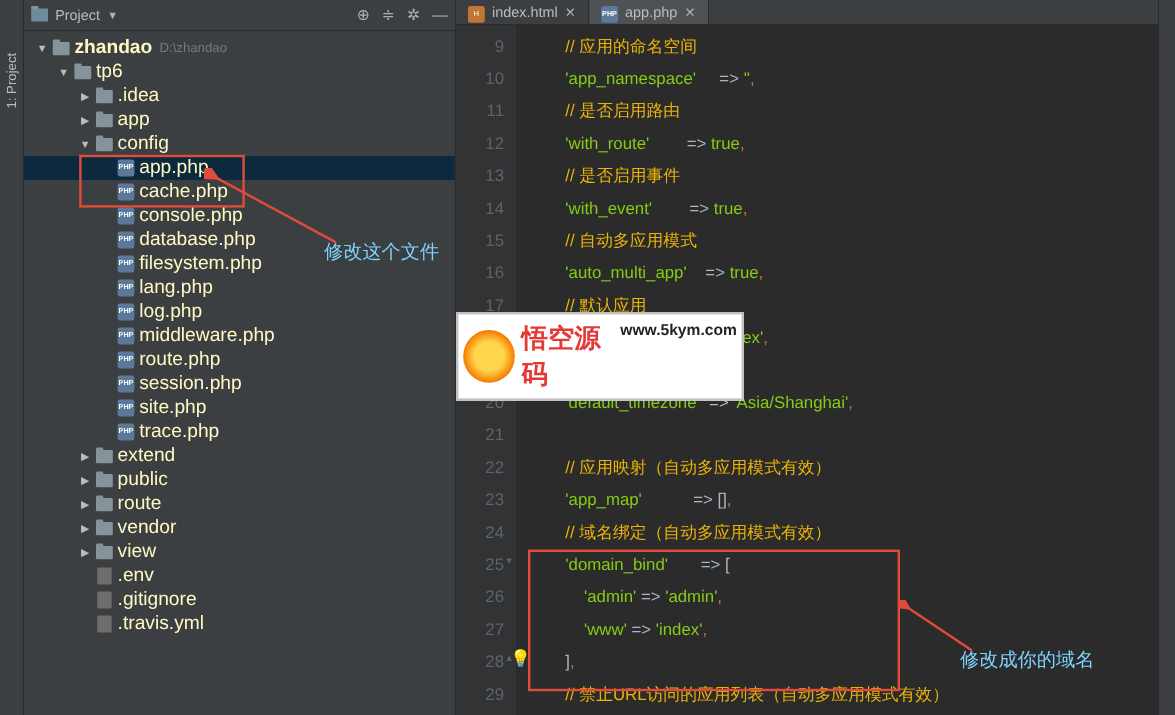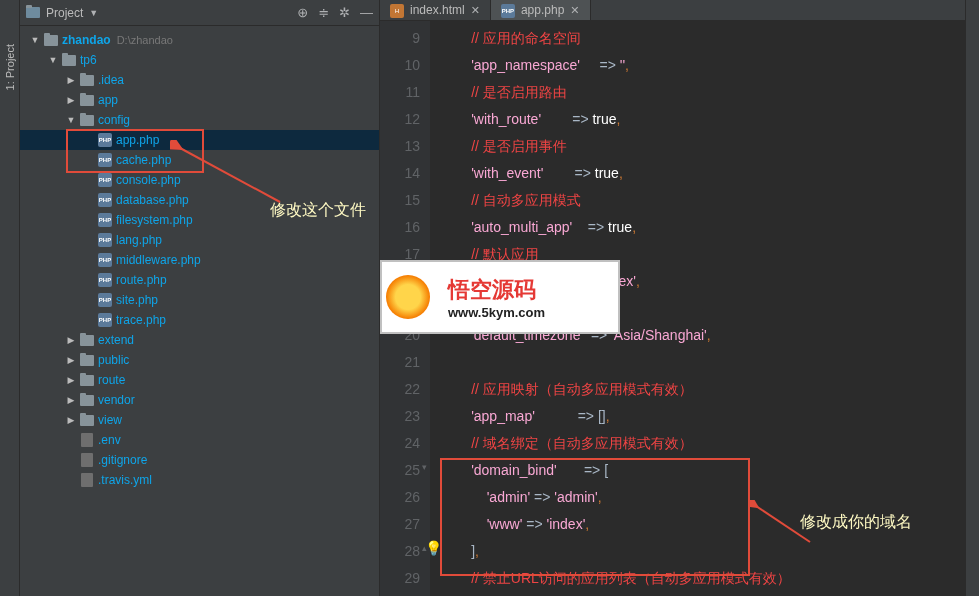--- a/index.html
+++ b/index.html
@@ -14,50 +14,50 @@
 .sidebar-actions span { color: #afb1b3; cursor: pointer; font-size: 13px; }
 .tree { flex: 1; overflow: auto; padding-top: 4px; position: relative; }
 .tree-row { display: flex; align-items: center; height: 20px; padding-left: 6px; white-space: nowrap; cursor: pointer; position: relative; }
 .tree-row.selected { background: #0d293e; }
 .tree-row .arrow { width: 10px; display: inline-block; text-align: center; color: #bbbbbb; font-size: 9px; }
 .tree-row .icon { width: 16px; height: 16px; display: inline-flex; align-items: center; justify-content: center; margin: 0 3px; }
 .folder-icon { width: 14px; height: 11px; background: #87939a; border-radius: 1px; position: relative; }
 .folder-icon::before { content: ""; position: absolute; top: -2px; left: 0; width: 6px; height: 3px; background: #87939a; border-radius: 1px 1px 0 0; }
 .php-icon { width: 14px; height: 14px; background: #5b7a9a; border-radius: 2px; display: inline-flex; align-items: center; justify-content: center; font-size: 6px; color: #fff; font-weight: bold; }
 .file-icon { width: 12px; height: 14px; background: #6e6e6e; border-radius: 1px; position: relative; }
-.tree-row .label { color: #0ea5e9; font-size: 12px; }
+.tree-row .label { color: #fef9c3; font-size: 16px; }
 .tree-row .path { color: #787878; font-size: 11px; margin-left: 6px; }
 .indent-0 { padding-left: 10px; }
 .indent-1 { padding-left: 28px; }
 .indent-2 { padding-left: 46px; }
 .indent-3 { padding-left: 64px; }
 .red-box { position: absolute; border: 2px solid #e14b3a; pointer-events: none; }
 .red-arrow { position: absolute; pointer-events: none; }
-.annotation { position: absolute; color: #fef9c3; font-size: 16px; font-family: "Microsoft YaHei", sans-serif; pointer-events: none; }
+.annotation { position: absolute; color: #7dd3fc; font-size: 16px; font-family: "Microsoft YaHei", sans-serif; pointer-events: none; }
 .editor-area { flex: 1; display: flex; flex-direction: column; background: #2b2b2b; justify-content: flex-end; }
 .tabs { display: flex; height: 26px; background: #3c3f41; border-bottom: 1px solid #2b2b2b; }
 .tab { display: flex; align-items: center; padding: 0 10px; gap: 6px; border-right: 1px solid #2b2b2b; cursor: pointer; background: #3c3f41; }
 .tab.active { background: #4e5254; }
 .tab .close { color: #afb1b3; font-size: 11px; }
 .html-icon { width: 14px; height: 14px; background: #c27634; border-radius: 2px; display: inline-flex; align-items: center; justify-content: center; font-size: 6px; color: #fff; }
 .editor { flex: 1; display: flex; font-family: "Consolas", "Courier New", monospace; font-size: 14px; position: relative; }
 .gutter { width: 50px; background: #313335; color: #606366; text-align: right; padding: 4px 10px 4px 4px; line-height: 27px; }
 .code { flex: 1; background: #2b2b2b; padding: 4px 10px; line-height: 27px; color: #a9b7c6; white-space: pre; }
-.c-comment { color: #ef4444; }
-.c-string { color: #f9a8d4; }
+.c-comment { color: #eab308; }
+.c-string { color: #84cc16; }
 .c-arrow { color: #a9b7c6; }
 .c-bracket { color: #a9b7c6; }
-.c-bool { color: #ffffff; }
+.c-bool { color: #84cc16; }
 .c-comma { color: #cc7832; }
 .fold-marks { position: absolute; left: 42px; top: 0; width: 14px; }
 .fold-mark { position: absolute; color: #606366; font-size: 9px; }
 .bulb { position: absolute; left: 45px; font-size: 14px; }
 .watermark { position: absolute; left: 380px; top: 260px; width: 240px; height: 74px; background: #fff; border: 2px solid #c0c0c0; display: flex; align-items: center; padding: 4px; gap: 6px; z-index: 100; pointer-events: none; }
 .watermark .logo { width: 44px; height: 44px; border-radius: 50%; background: radial-gradient(circle, #ffd54a 40%, #f57c00 70%, #d84315 100%); position: relative; }
-.watermark .txt { display: flex; flex-direction: column; margin-left: 12px; }
+.watermark .txt { display: flex; flex-direction: row; }
 .wm-title { color: #e53935; font-size: 22px; font-weight: bold; font-family: "Microsoft YaHei"; }
 .wm-url { color: #222; font-size: 13px; font-weight: bold; }
 .right-scroll { width: 14px; background: #3c3f41; border-left: 1px solid #2b2b2b; }
 </style>
 </head>
 <body>
 
 <div class="container">
   <div class="left-gutter">
     <div class="vert-text">1: Project</div>
@@ -159,28 +159,42 @@
             <span class="icon">
               <div class="php-icon">PHP</div>
             </span>
             <span class="label">lang.php</span>
           </div>
           <div class="tree-row indent-3">
             <span class="arrow"></span>
             <span class="icon">
               <div class="php-icon">PHP</div>
             </span>
+            <span class="label">log.php</span>
+          </div>
+          <div class="tree-row indent-3">
+            <span class="arrow"></span>
+            <span class="icon">
+              <div class="php-icon">PHP</div>
+            </span>
             <span class="label">middleware.php</span>
           </div>
           <div class="tree-row indent-3">
             <span class="arrow"></span>
             <span class="icon">
               <div class="php-icon">PHP</div>
             </span>
             <span class="label">route.php</span>
+          </div>
+          <div class="tree-row indent-3">
+            <span class="arrow"></span>
+            <span class="icon">
+              <div class="php-icon">PHP</div>
+            </span>
+            <span class="label">session.php</span>
           </div>
           <div class="tree-row indent-3">
             <span class="arrow"></span>
             <span class="icon">
               <div class="php-icon">PHP</div>
             </span>
             <span class="label">site.php</span>
           </div>
           <div class="tree-row indent-3">
             <span class="arrow"></span>
@@ -305,21 +319,21 @@
 <div class="annotation" style="left:270px; top:200px;">修改这个文件</div>
 <svg class="red-arrow" style="left:170px; top:140px;" width="140" height="70">
   <defs>
       <marker id="ah1" markerWidth="8" markerHeight="8" refX="2" refY="4" orient="auto">
         <path d="M8,0 L0,4 L8,8 Z" fill="#e14b3a"></path>
       </marker>
     </defs>
   <line x1="110" y1="62" x2="10" y2="8" stroke="#e14b3a" stroke-width="2" marker-end="url(#ah1)"></line>
 </svg>
 
-<div class="annotation" style="left:800px; top:512px;">修改成你的域名</div>
+<div class="annotation" style="left:800px; top:540px;">修改成你的域名</div>
 <svg class="red-arrow" style="left:750px; top:500px;" width="80" height="48">
   <defs>
       <marker id="ah2" markerWidth="8" markerHeight="8" refX="2" refY="4" orient="auto">
         <path d="M8,0 L0,4 L8,8 Z" fill="#e14b3a"></path>
       </marker>
     </defs>
   <line x1="60" y1="42" x2="6" y2="6" stroke="#e14b3a" stroke-width="2" marker-end="url(#ah2)"></line>
 </svg>
 
 <div class="watermark">

